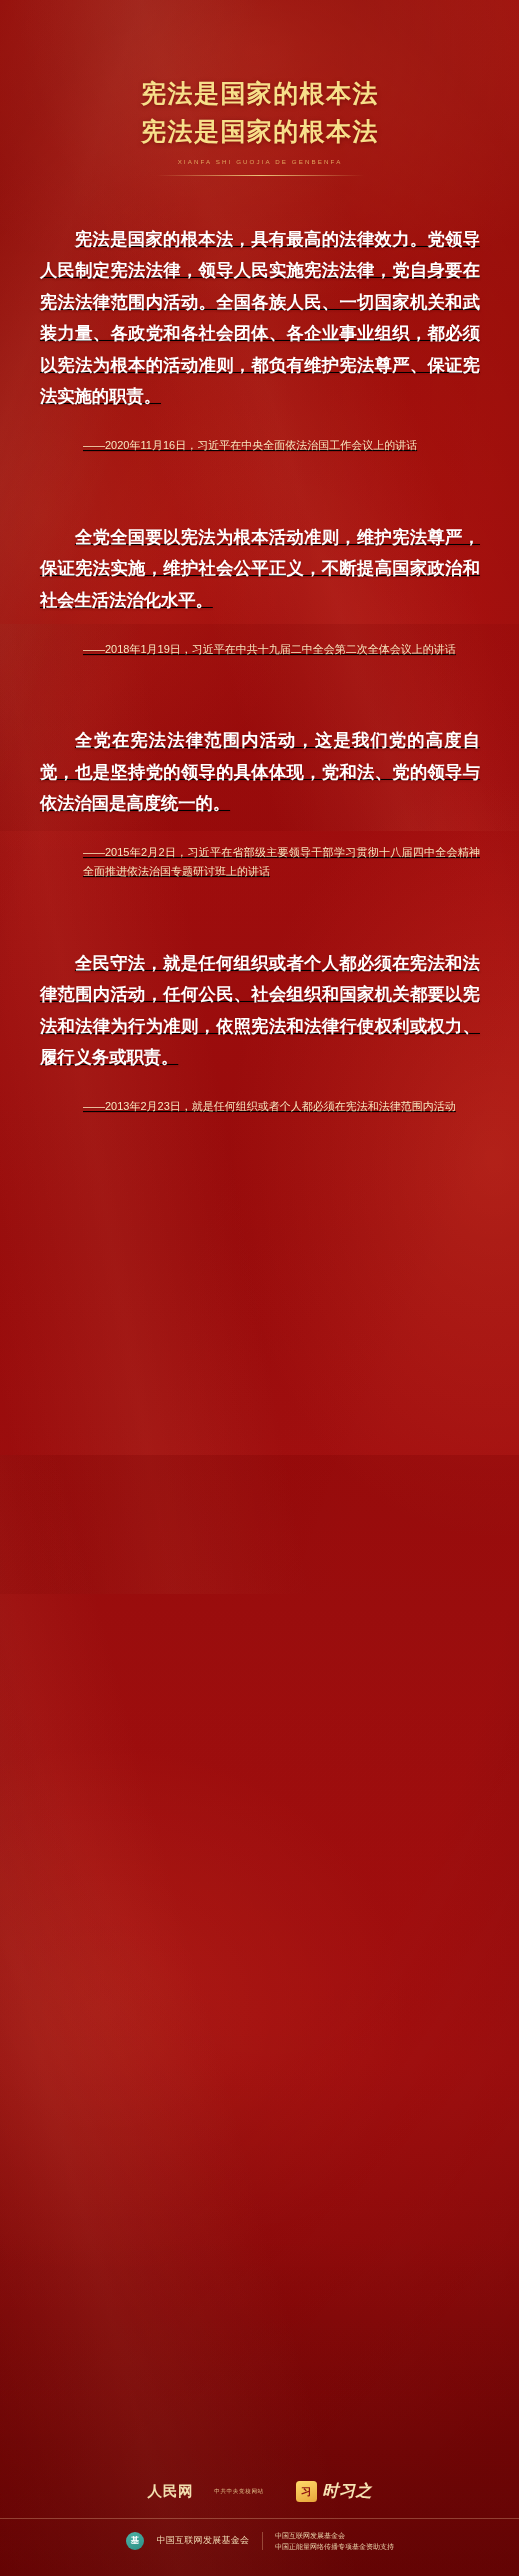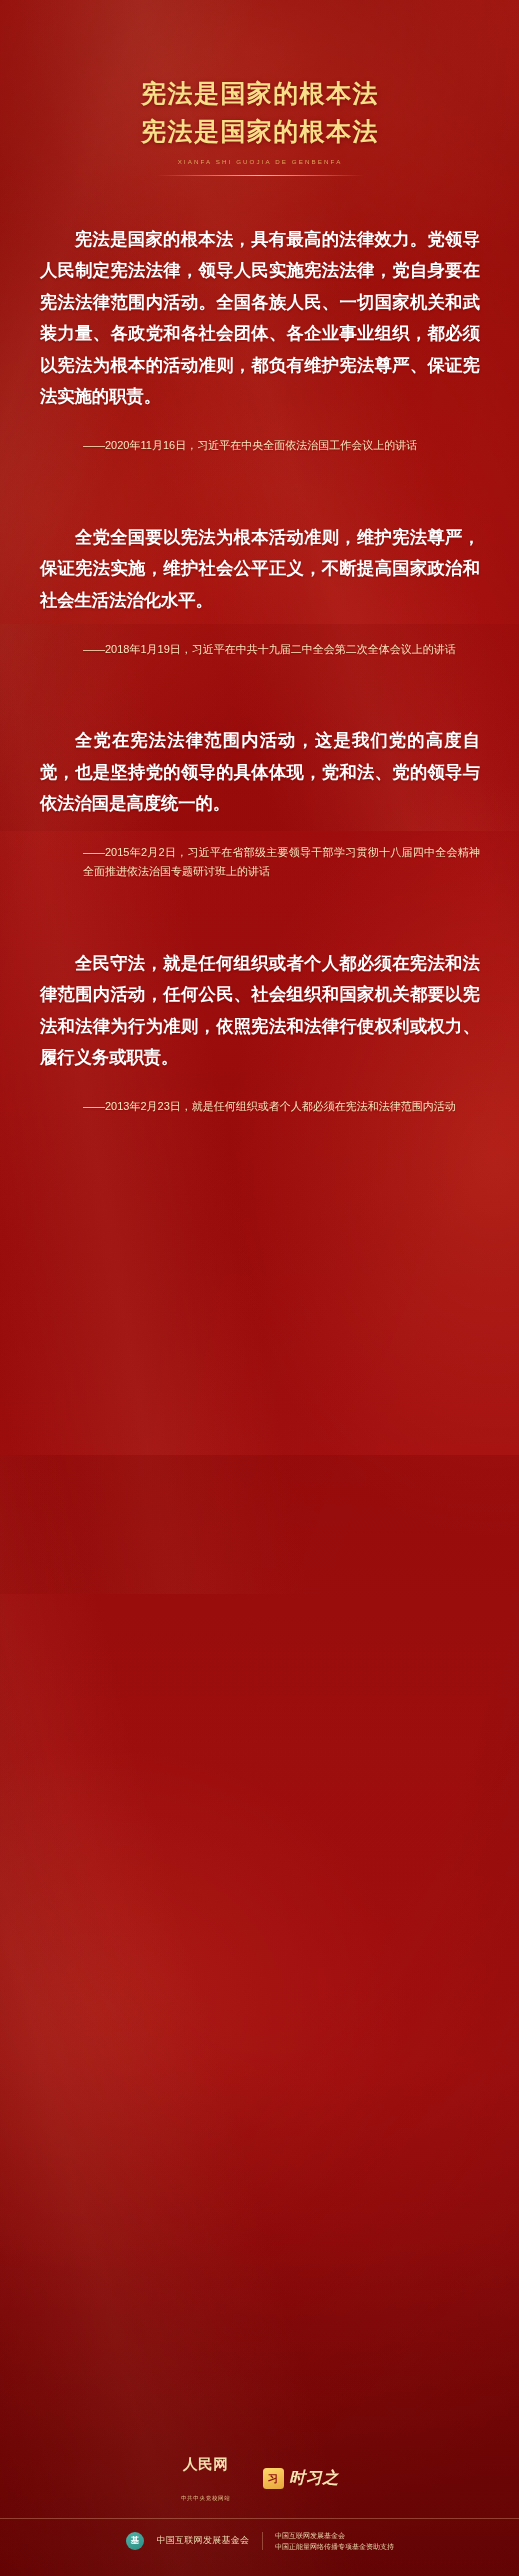--- a/index.html
+++ b/index.html
@@ -84,20 +84,21 @@
     background: linear-gradient(90deg, rgba(247,223,138,0) 0%, rgba(247,223,138,0.85) 50%, rgba(247,223,138,0) 100%);
   }
 
   
   .content {
     position: relative;
     padding: 48px 40px 0 40px;
   }
   .quote-block {
     margin-bottom: 67px;
+    text-decoration: underline;
   }
   .quote-text {
     font-size: 17.3px;
     line-height: 1.82;
     font-weight: bold;
     color: #ffffff;
     text-indent: 35px;
     text-align: justify;
     text-shadow: 0 0.7px 2.1px rgba(100,0,0,0.5);
   }
@@ -121,21 +122,20 @@
   }
   .footer-logos {
     display: flex;
     align-items: center;
     justify-content: center;
     gap: 32px;
     padding-bottom: 15.2px;
   }
   .logo-people {
     display: flex;
-    flex-direction: column;
     align-items: center;
     gap: 21px;
   }
   .logo-people .cn {
     font-size: 14.5px;
     font-weight: bold;
     color: #f3e0b0;
     letter-spacing: 0.7px;
   }
   .logo-people .sub {

